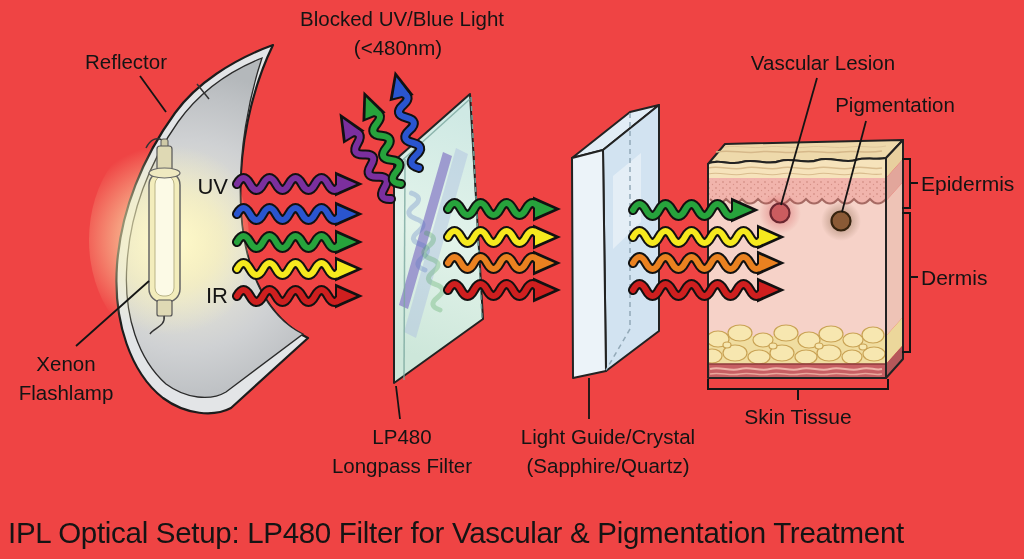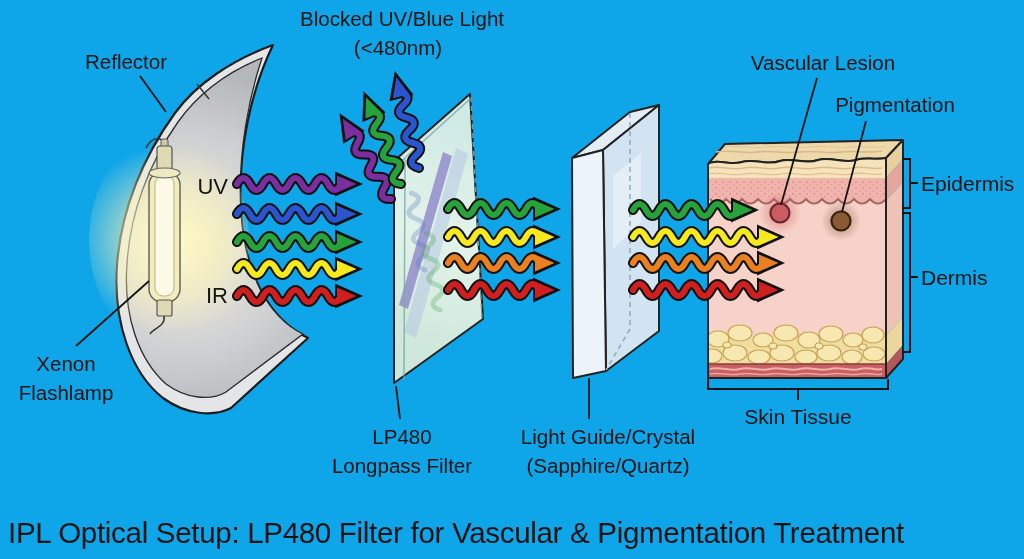--- a/index.html
+++ b/index.html
@@ -1,16 +1,16 @@
 <!DOCTYPE html>
 <html><head>
 <meta charset="utf-8">
 <style>
   html,body{margin:0;padding:0;background:#ffffff;}
-  .stage{position:relative;width:1024px;height:559px;background:#0ea5e9;overflow:hidden;}
+  .stage{position:relative;width:1024px;height:559px;background:#ef4444;overflow:hidden;}
   svg{display:block}
   .t{font-family:"Liberation Sans","DejaVu Sans",sans-serif;fill:#141414;}
   .s20{font-size:20.5px}
   .s21{font-size:21px}
   .s22{font-size:22px}
   .s29{font-size:29.5px;letter-spacing:-0.3px}
   .mid{text-anchor:middle}
   .end{text-anchor:end}
   .sh-o{fill:none;stroke:#111;stroke-width:10;stroke-linecap:round}
   .sh-c{fill:none;stroke-width:6;stroke-linecap:round}

